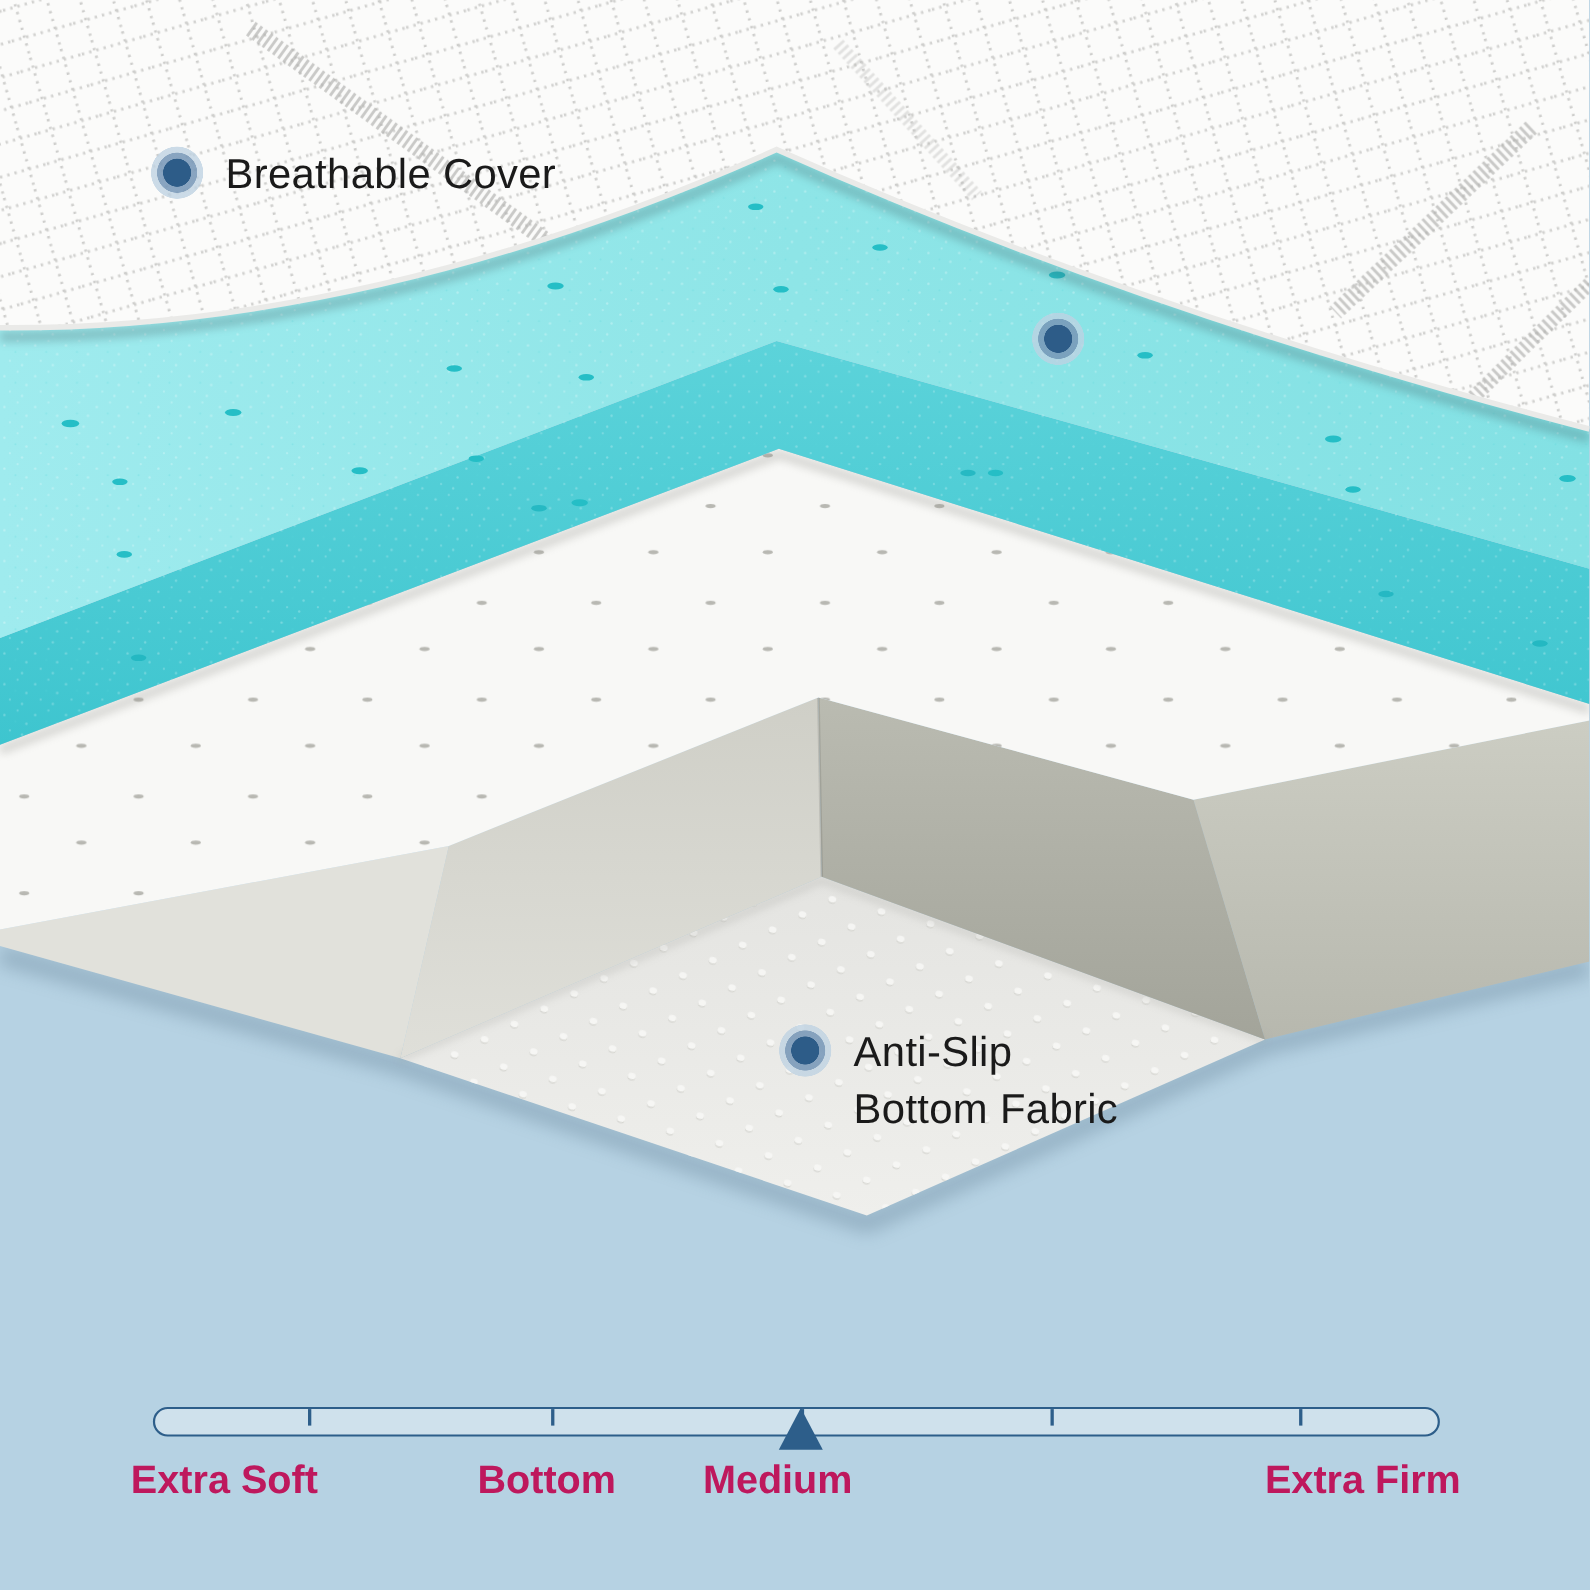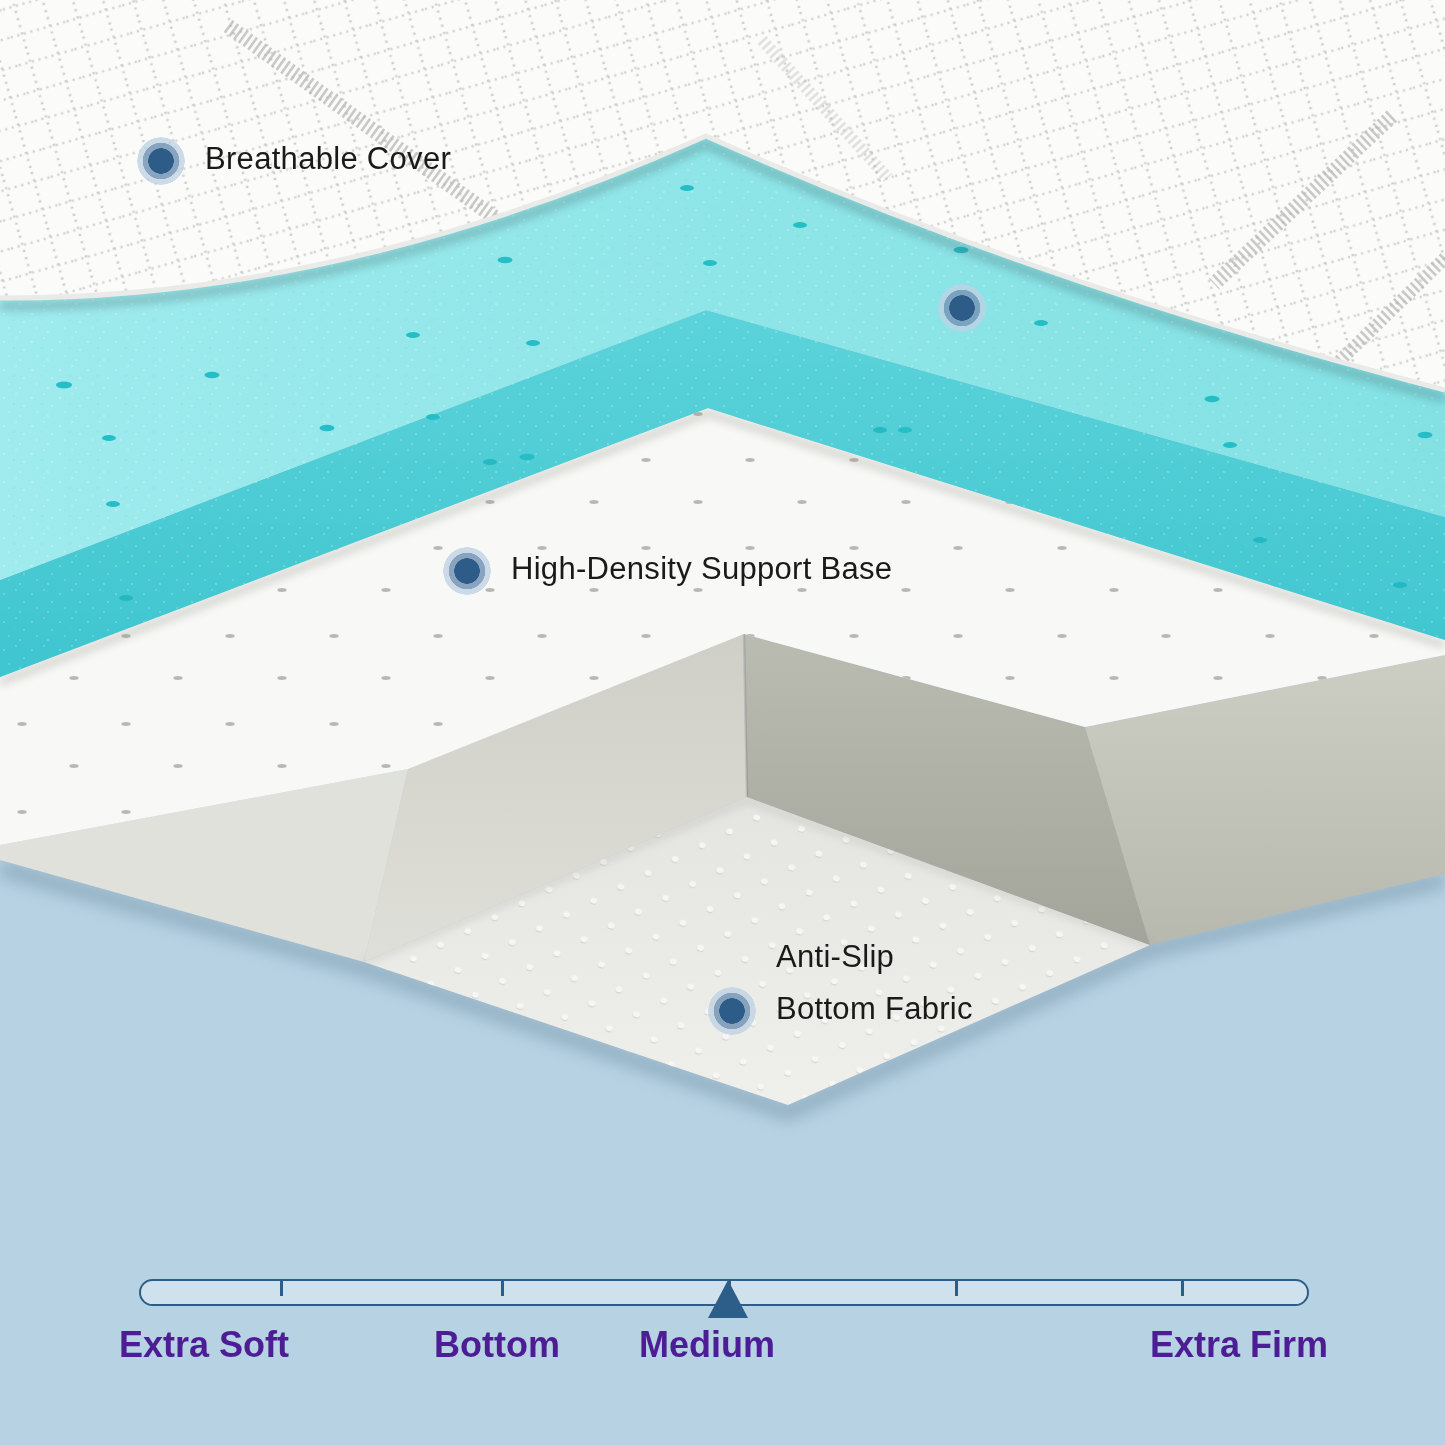--- a/index.html
+++ b/index.html
@@ -1,43 +1,43 @@
 <!DOCTYPE html>
 <html><head>
 <meta charset="utf-8">
 <style>
   html,body{margin:0;padding:0;background:#b6d2e3;}
   .canvas{position:relative;width:1445px;height:1445px;overflow:hidden;
           background:#b6d2e3;font-family:"Liberation Sans",sans-serif;}
   .diagram-svg{position:absolute;left:0;top:0;}
 
   
-  .layer-label{position:absolute;display:flex;align-items:flex-end;gap:20px;
-               color:#1a1a1a;font-size:31px;line-height:52px;letter-spacing:.3px;}
+  .layer-label{position:absolute;display:flex;align-items:flex-start;gap:20px;
+               color:#1a1a1a;font-size:38px;line-height:52px;letter-spacing:.3px;}
   .layer-label .txt{white-space:nowrap;}
   .bullet{flex:none;width:48px;height:48px;border-radius:50%;
           background:radial-gradient(circle at 50% 50%,
             #2d5c88 0 12.5px,
             rgba(120,152,184,.88) 13px 18px,
             rgba(190,210,226,.78) 18.5px 23.5px,
             rgba(190,210,226,0) 24px);}
   #label-cover{left:137px;top:133px;}
   #label-foam{left:938px;top:284px;}
   #label-base{left:443px;top:543px;}
   #label-fabric{left:708px;top:903px;margin-top:28px;}
 
   
   .scale-bar{position:absolute;left:139px;top:1279px;width:1166px;height:23px;
              border:2.5px solid #2d5e8a;border-radius:16px;background:#cfe1ec;}
   .tick{position:absolute;top:0;width:2.5px;height:15px;background:#2d5e8a;}
   .indicator{position:absolute;top:-1px;width:0;height:0;
              border-left:20px solid transparent;border-right:20px solid transparent;
              border-bottom:38px solid #2d5e8a;}
   .scale-labels{position:absolute;left:0;top:1324px;width:1445px;height:46px;
-                color:#4c1d95;font-size:36px;font-weight:bold;}
+                color:#be185d;font-size:36px;font-weight:bold;}
   .scale-labels span{position:absolute;transform:translateX(-50%);white-space:nowrap;}
 </style>
 </head>
 <body>
 
 <div class="canvas">
 
   <svg class="diagram-svg" width="1445" height="1445" viewBox="0 0 1445 1445">
     <defs>
       <linearGradient id="tealTopGrad" x1="0" y1="0" x2="1" y2="0">
@@ -176,24 +176,20 @@
 
   <div class="layer-label" id="label-cover">
     <span class="bullet"></span>
     <span class="txt">Breathable Cover</span>
   </div>
 
   <div class="layer-label" id="label-foam">
     <span class="bullet"></span>
   </div>
 
-  <div class="layer-label" id="label-base">
-    <span class="bullet"></span>
-    <span class="txt">High-Density Support Base</span>
-  </div>
 
   <div class="layer-label" id="label-fabric">
     <span class="bullet"></span>
     <span class="txt">
       <span>Anti-Slip</span><br>
       <span>Bottom Fabric</span>
     </span>
   </div>
 
   <div class="scale-bar">

